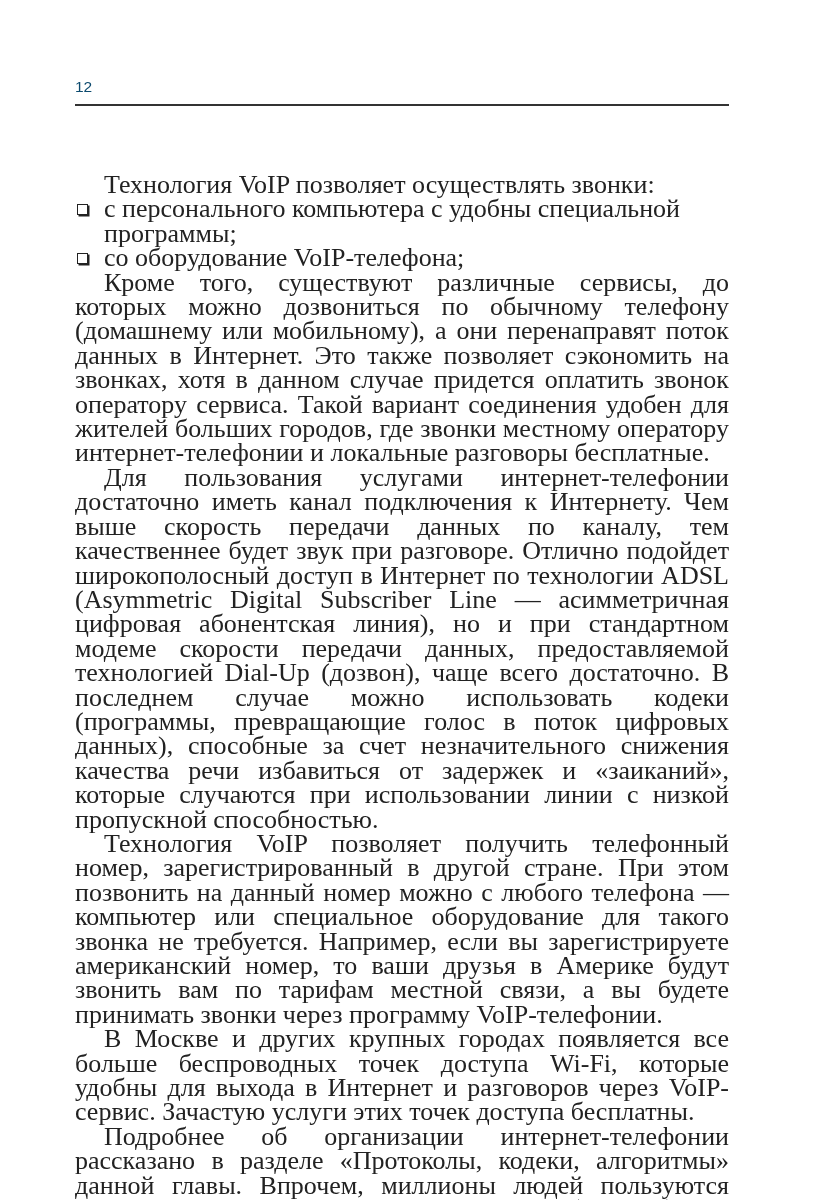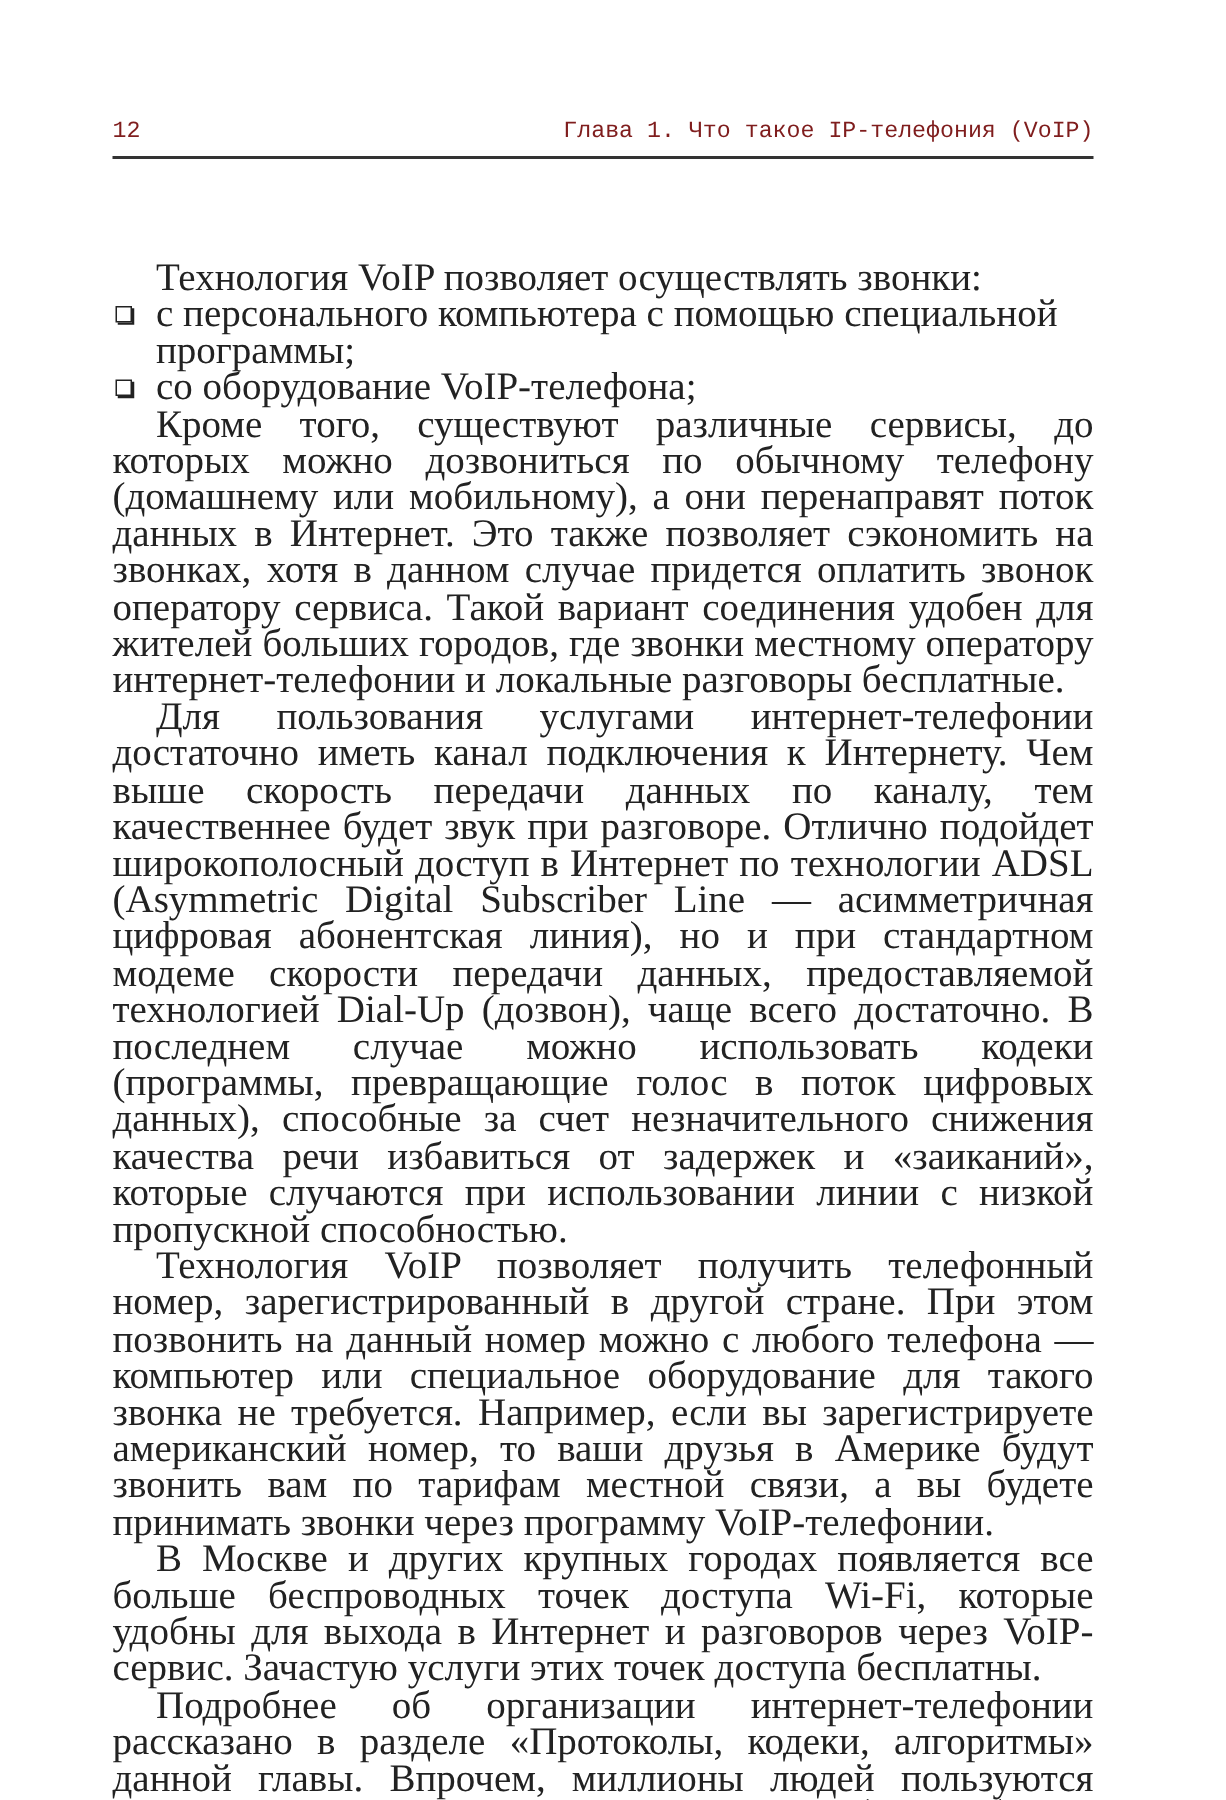--- a/index.html
+++ b/index.html
@@ -4,22 +4,22 @@
 <style>
   html, body { margin: 0; padding: 0; background: #ffffff; }
   body {
     width: 817px; height: 1200px; position: relative; overflow: hidden;
     color: #222222;
     font-family: "Liberation Serif", "DejaVu Serif", serif;
   }
   .page { position: absolute; left: 75px; top: 0; width: 654px; }
   .running-head {
     position: absolute; top: 78px; left: 0; width: 654px; height: 24px;
-    font-family: Liberation Mono, monospace;
-    font-size: 15.5px; color: #7f1d1d;
+    font-family: Liberation Sans, sans-serif;
+    font-size: 15.5px; color: #0c4a6e;
   }
   .page-number { position: absolute; left: 0; top: 0; }
   .chapter-title { position: absolute; right: 0; top: 0; }
   .head-rule {
     position: absolute; top: 104px; left: 0; width: 654px; height: 2px;
     background: #333333;
   }
   .body-text {
     position: absolute; top: 139px; left: 0; width: 654px;
     font-size: 26px; line-height: 24.4px; text-align: justify;
@@ -34,30 +34,29 @@
     border: 1.3px solid #222; box-shadow: 1.5px 1.5px 0 #222;
     background: #fff;
   }
 </style>
 </head>
 <body>
 
 <div class="page">
   <div class="running-head">
     <span class="page-number">12</span>
-    <span class="chapter-title">Глава 1. Что такое IP-телефония (VoIP)</span>
   </div>
   <div class="head-rule"></div>
 
   <div class="body-text">
     <p class="para">Технология VoIP позволяет осуществлять звонки:</p>
     <ul class="list">
       <li class="list-item">
         <span class="checkbox-icon"></span>
-        <span>с персонального компьютера с помощью специальной программы;</span>
+        <span>с персонального компьютера с удобны специальной программы;</span>
       </li>
       <li class="list-item">
         <span class="checkbox-icon"></span>
         <span>со оборудование VoIP-телефона;</span>
       </li>
     </ul>
     <p class="para">Кроме того, существуют различные сервисы, до которых можно до­звониться по обычному телефону (домашнему или мобильному), а они перенаправят поток данных в Интернет. Это также позволяет сэконо­мить на звонках, хотя в данном случае придется оплатить звонок опера­тору сервиса. Такой вариант соединения удобен для жителей больших городов, где звонки местному оператору интернет-телефонии и локаль­ные разговоры бесплатные.</p>
     <p class="para">Для пользования услугами интернет-телефонии достаточно иметь ка­нал подключения к Интернету. Чем выше скорость передачи данных по каналу, тем качественнее будет звук при разговоре. Отлично подойдет широкополосный доступ в Интернет по технологии ADSL (Asymmetric Digital Subscriber Line — асимметричная цифровая абонентская линия), но и при стандартном модеме скорости передачи данных, предоставля­емой технологией Dial-Up (дозвон), чаще всего достаточно. В последнем случае можно использовать кодеки (программы, превращающие голос в поток цифровых данных), способные за счет незначительного сниже­ния качества речи избавиться от задержек и «заиканий», которые случа­ются при использовании линии с низкой пропускной способностью.</p>
     <p class="para">Технология VoIP позволяет получить телефонный номер, зареги­стрированный в другой стране. При этом позвонить на данный номер можно с любого телефона — компьютер или специальное оборудование для такого звонка не требуется. Например, если вы зарегистрируете американский номер, то ваши друзья в Америке будут звонить вам по тарифам местной связи, а вы будете принимать звонки через програм­му VoIP-телефонии.</p>
     <p class="para">В Москве и других крупных городах появляется все больше беспро­водных точек доступа Wi-Fi, которые удобны для выхода в Интернет и разговоров через VoIP-сервис. Зачастую услуги этих точек доступа бесплатны.</p>

